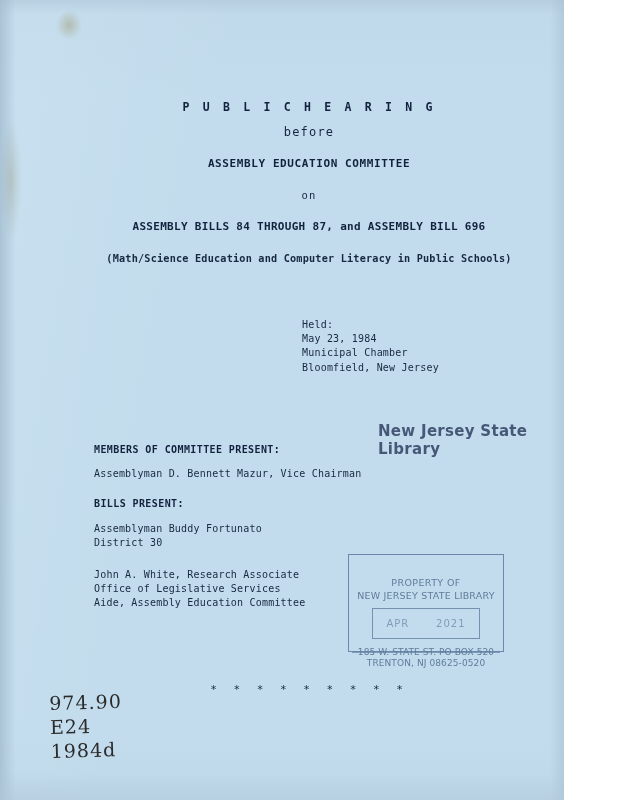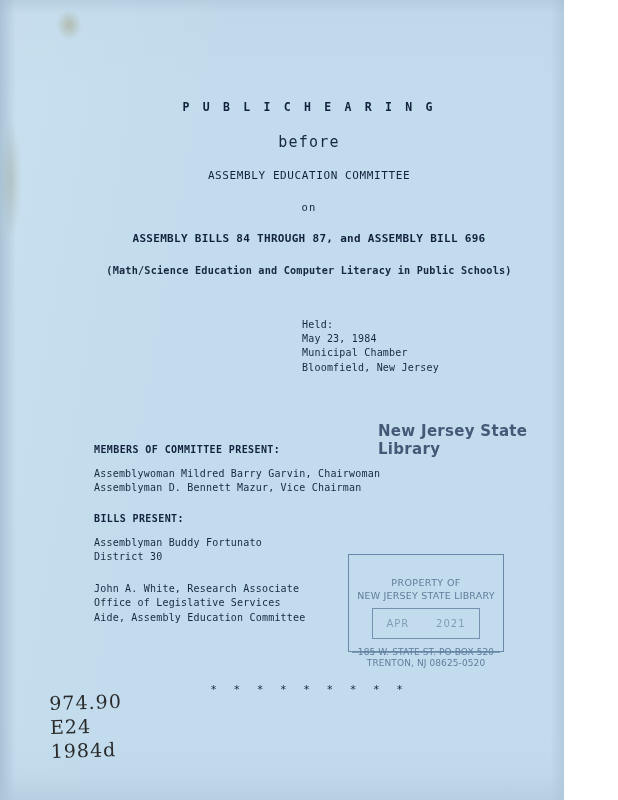--- a/index.html
+++ b/index.html
@@ -70,29 +70,29 @@
     width: 618px;
     text-align: center;
   }
   .title-main {
     font-size: 11.5px;
     font-weight: bold;
     letter-spacing: 3.2px;
     color: #12223c;
   }
   .before {
-    margin-top: 19px;
-    font-size: 15px;
+    margin-top: 11px;
+    font-size: 12px;
     letter-spacing: 1.2px;
     color: #16263f;
   }
   .committee {
     margin-top: 18px;
     font-size: 11px;
-    font-weight: normal;
+    font-weight: bold;
     letter-spacing: 0.6px;
     color: #12223c;
   }
   .on {
     margin-top: 19px;
     font-size: 10.5px;
     letter-spacing: 1.2px;
     color: #16263f;
   }
   .bills {
@@ -260,21 +260,20 @@
     <div>May 23, 1984</div>
     <div>Municipal Chamber</div>
     <div>Bloomfield, New Jersey</div>
   </div>
 
   <div class="library-mark">New Jersey State Library</div>
 
   <div class="members-block typed">
     <div class="sec-title">MEMBERS OF COMMITTEE PRESENT:</div>
     <div class="gap-sm"></div>
-    <div>Assemblywoman Mildred Barry Garvin, Chairwoman</div>
     <div>Assemblyman D. Bennett Mazur, Vice Chairman</div>
     <div class="gap-md"></div>
     <div class="sec-title">BILLS PRESENT:</div>
     <div class="gap-sm"></div>
     <div>Assemblyman Buddy Fortunato</div>
     <div>District 30</div>
     <div class="gap-lg"></div>
     <div>John A. White, Research Associate</div>
     <div>Office of Legislative Services</div>
     <div>Aide, Assembly Education Committee</div>

